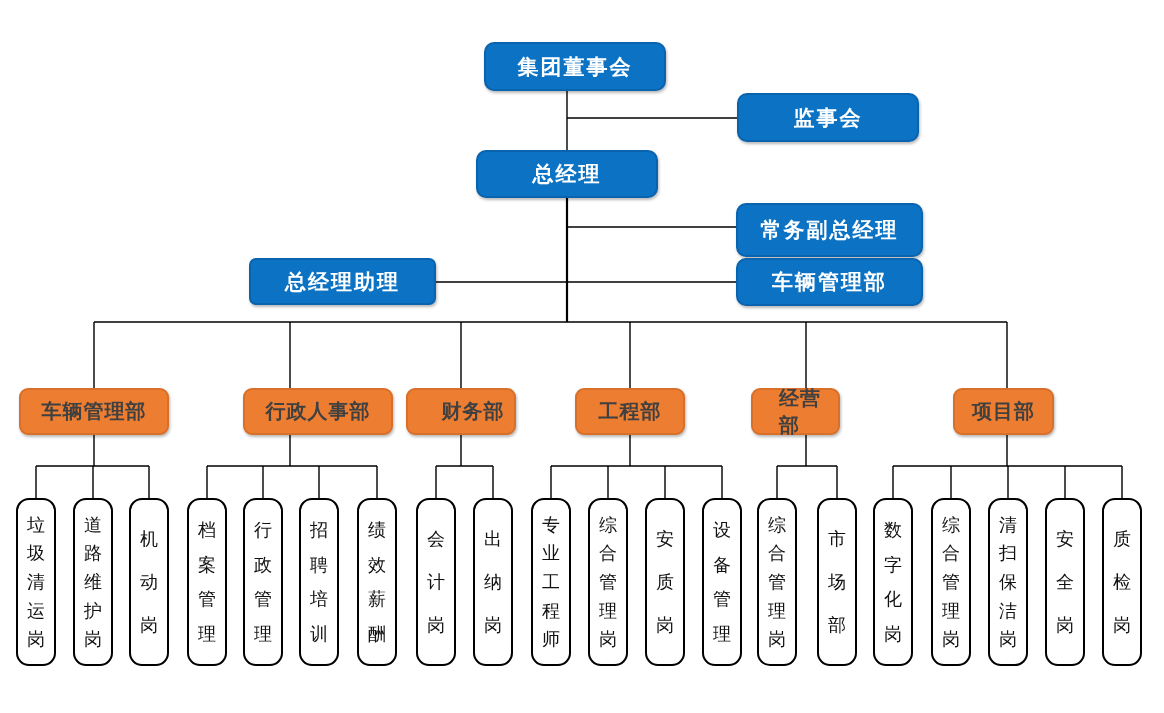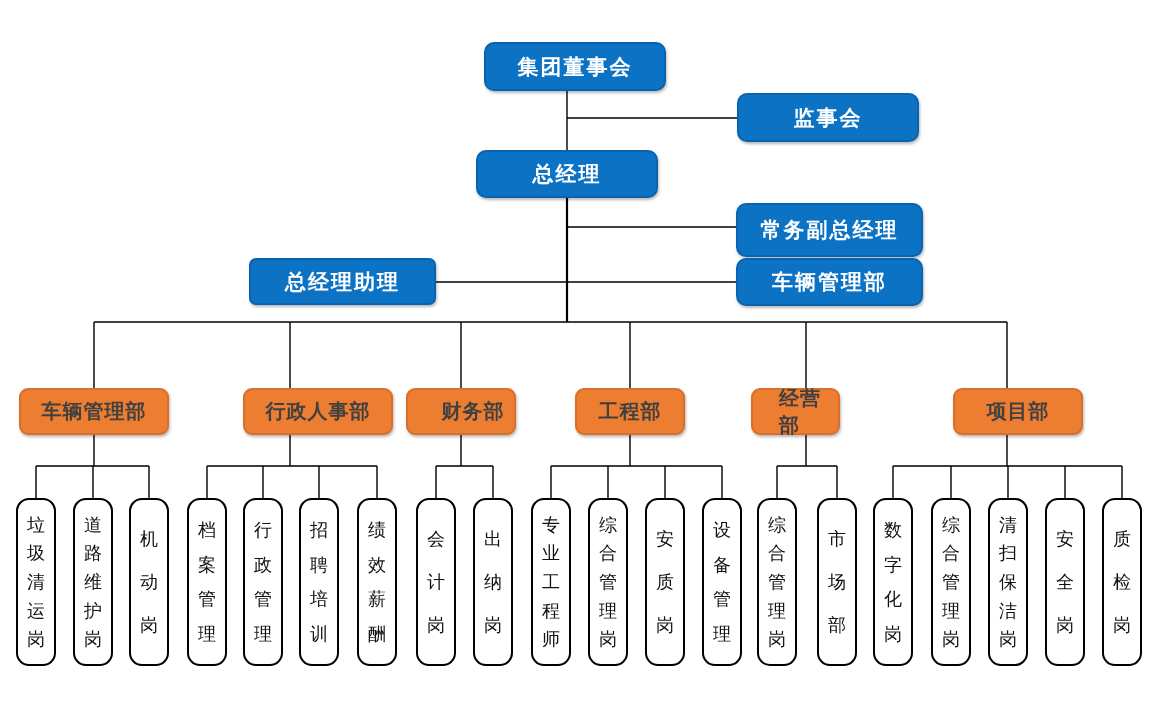--- a/index.html
+++ b/index.html
@@ -70,21 +70,21 @@
   <div class="node node-exec" style="left:737px;top:93px;width:182px;height:49px;">监事会</div>
   <div class="node node-exec" style="left:736px;top:203px;width:187px;height:54px;">常务副总经理</div>
   <div class="node node-exec" style="left:249px;top:258px;width:187px;height:47px;border-radius:7px;">总经理助理</div>
   <div class="node node-exec" style="left:736px;top:258px;width:187px;height:48px;">车辆管理部</div>
 
   <div class="node node-dept" style="left:19px;top:388px;width:150px;height:47px;">车辆管理部</div>
   <div class="node node-dept" style="left:215px;top:388px;width:150px;height:47px;margin-left:28px;">行政人事部</div>
   <div class="node node-dept" style="left:406px;top:388px;width:110px;height:47px;padding-left:24px;">财务部</div>
   <div class="node node-dept" style="left:575px;top:388px;width:110px;height:47px;">工程部</div>
   <div class="node node-dept" style="left:751px;top:388px;width:89px;height:47px;padding-left:26px;">经营部</div>
-  <div class="node node-dept" style="left:953px;top:388px;width:130px;height:47px;">项目部</div>
+  <div class="node node-dept" style="left:953px;top:388px;width:101px;height:47px;">项目部</div>
 
   <div class="node node-pos vtext" style="left:16px;top:498px;width:40px;height:168px;">
       <span>垃</span>
       <span>圾</span>
       <span>清</span>
       <span>运</span>
       <span>岗</span>
     </div>
   <div class="node node-pos vtext" style="left:73px;top:498px;width:40px;height:168px;">
       <span>道</span>

